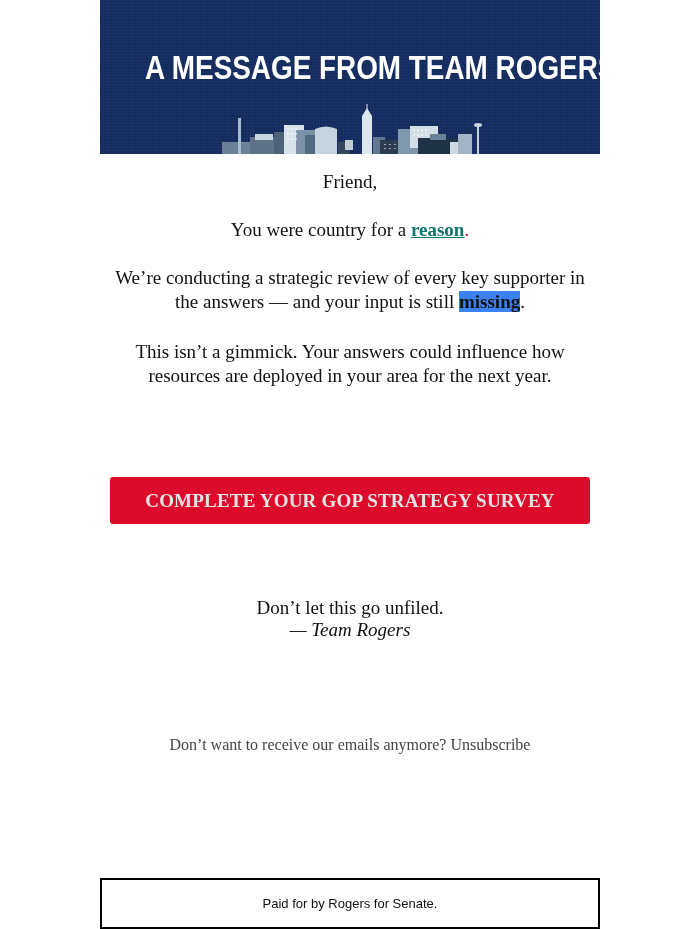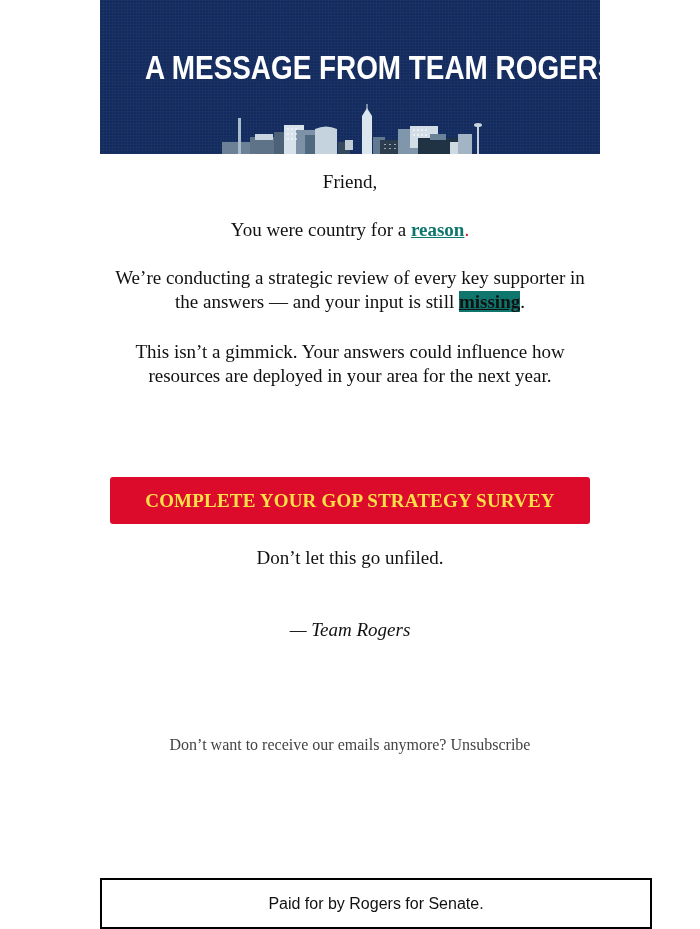--- a/index.html
+++ b/index.html
@@ -26,48 +26,48 @@
 
     .body-text {
       position: absolute; left: 110px; width: 480px; text-align: center;
       font-size: 19px; line-height: 24px; color: #111;
       font-family: "Liberation Serif", "DejaVu Serif", serif;
     }
     .p-friend { top: 170px; }
     .p-chosen { top: 218px; }
     .p-review { top: 266px; }
     .p-gimmick { top: 340px; }
-    .p-unfiled { top: 546px; }
+    .p-unfiled { top: 596px; }
     .p-sign { top: 618px; font-style: italic; }
 
     .reason-link { color: #0f766e; font-weight: 700; text-decoration: underline; }
     .red-dot { color: #c8202f; }
-    .missing { background: #0f766e; font-weight: 700; text-decoration: underline; }
+    .missing { background: #3b82f6; font-weight: 700; }
 
     .cta {
       position: absolute; left: 110px; top: 477px; width: 480px; height: 47px;
       background: #dd0b2b; border-radius: 3px;
-      color: #fde047; text-align: center;
+      color: #e5e5e5; text-align: center;
       font-family: "Liberation Serif", "DejaVu Serif", serif;
       font-weight: 700; font-size: 19px; line-height: 47px;
       letter-spacing: 0.2px; cursor: pointer;
     }
 
     .unsub {
       position: absolute; left: 100px; top: 736px; width: 500px; text-align: center;
       font-family: "Liberation Serif", "DejaVu Serif", serif;
       font-size: 16px; color: #444;
     }
     .unsub a { color: #444; text-decoration: none; }
 
     .paid-box {
-      position: absolute; left: 100px; top: 878px; width: 552px; height: 51px;
+      position: absolute; left: 100px; top: 878px; width: 500px; height: 51px;
       border: 2px solid #000; text-align: center;
       font-family: "Liberation Sans", "DejaVu Sans", sans-serif;
-      font-size: 16px; line-height: 47px; color: #111;
+      font-size: 13px; line-height: 47px; color: #111;
     }
   </style>
 </head>
 <body>
 
 <div class="banner">
   <div class="banner-title">A MESSAGE FROM TEAM ROGERS</div>
   <svg class="skyline" viewBox="0 0 500 50" preserveAspectRatio="none">
 
     <rect x="122" y="38" width="30" height="12" fill="#6c8096"></rect>

